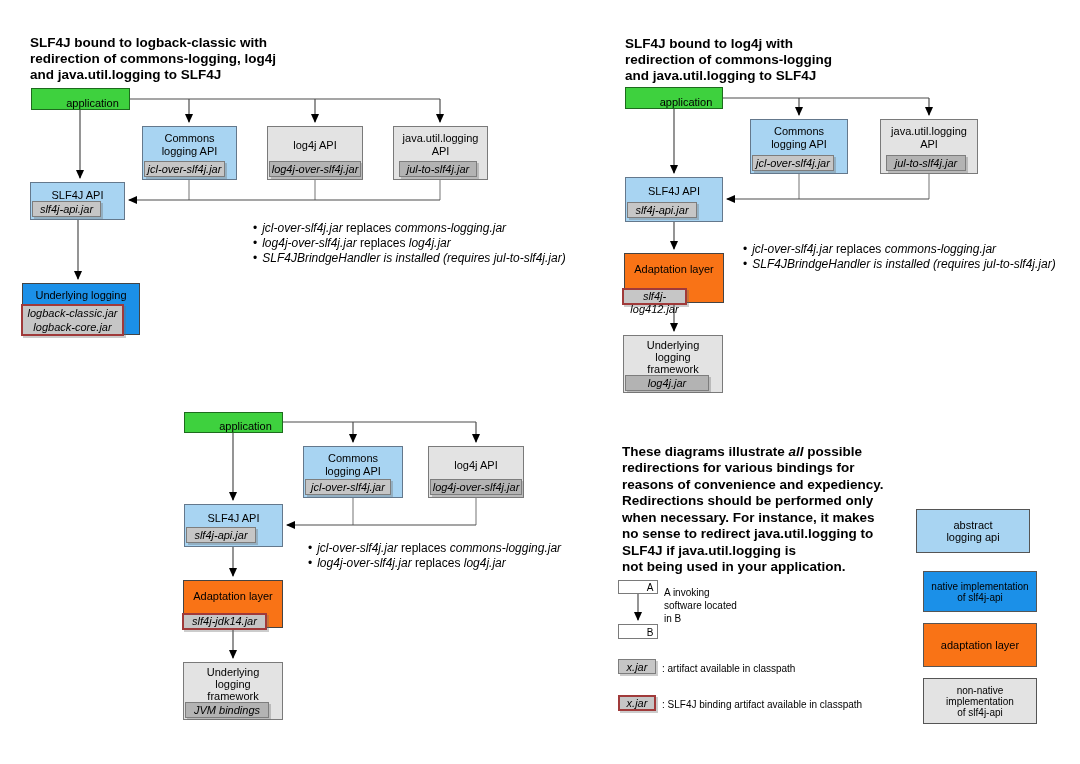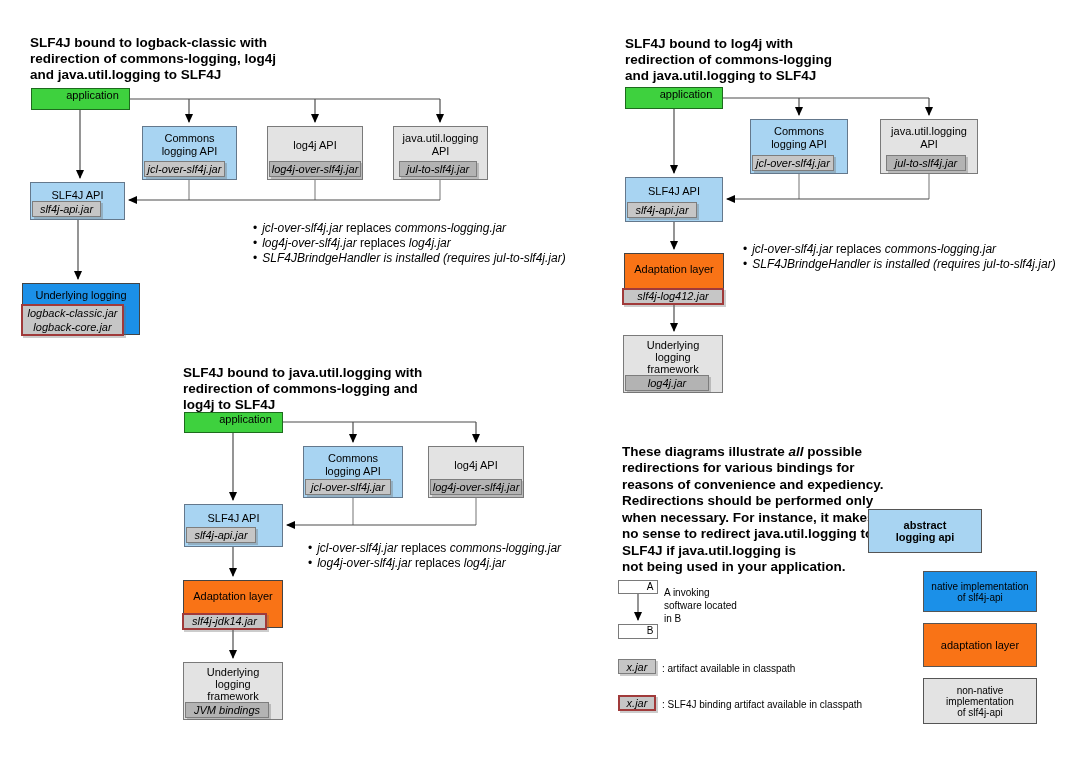--- a/index.html
+++ b/index.html
@@ -7,21 +7,21 @@
          font-family:"Liberation Sans",sans-serif;color:#000;}
   svg.wires{position:absolute;left:0;top:0;width:1080px;height:764px;pointer-events:none;}
   .title{position:absolute;font-weight:bold;font-size:13.5px;line-height:16px;white-space:pre-line;margin-top:8px;}
   .box{position:absolute;border:1px solid #6e6e6e;box-sizing:border-box;font-size:11px;}
   .green{background:#3ed13e;border-color:#1d6b1d;}
   .blue{background:#a8d4f2;border-color:#64788c;}
   .dblue{background:#1b90e8;border-color:#444;}
   .teal{background:#f97316;border-color:#444;}
   .gray{background:#e3e3e3;border-color:#7a7a7a;}
   .white{background:#fff;border-color:#7a7a7a;}
-  .center{display:flex;align-items:flex-start;justify-content:center;text-align:center;white-space:pre-line;padding-left:24px;}
+  .center{display:flex;align-items:flex-end;justify-content:center;text-align:center;white-space:pre-line;padding-left:24px;}
   .nlabel{position:absolute;left:0;right:0;top:5px;text-align:center;white-space:pre-line;line-height:13px;}
   .nlabel.tight{line-height:12px;top:3px;}
   .jar{position:absolute;background:#c6c6c6;border:1px solid #7d7d7d;box-sizing:border-box;
        font-style:italic;font-size:11px;line-height:14px;text-align:center;white-space:pre-line;
        box-shadow:2px 2px 0 rgba(110,110,110,.35);}
   .jar.dark{background:#b3b3b3;}
   .jar.red{border:2px solid #a03a3a;line-height:13px;}
   .jar.two{line-height:14px;padding-top:0;}
   .bullets{position:absolute;font-size:12px;line-height:15px;}
   .bl{white-space:nowrap;}
@@ -153,33 +153,30 @@
     <div class="jar" style="left:1px;bottom:3px;width:70px;height:16px;">slf4j-api.jar</div>
   </div>
 
   <div class="bullets" style="left:743px;top:242px;">
     <div class="bl"><span class="bm">•</span><span class="it">jcl-over-slf4j.jar</span><span> replaces </span><span class="it">commons-logging.jar</span></div>
     <div class="bl"><span class="bm">•</span><span class="it">SLF4JBrindgeHandler is installed (requires jul-to-slf4j.jar)</span><span></span><span class="it"></span></div>
   </div>
 
   <div class="box teal" style="left:624px;top:253px;width:100px;height:50px;">
     <div class="nlabel" style="top:9px;">Adaptation layer</div>
-    <div class="jar red" style="left:-3px;bottom:-3px;width:102px;height:17px;">slf4j-log412.jar</div>
+    <div class="jar red" style="left:-3px;bottom:-3px;width:65px;height:17px;">slf4j-log412.jar</div>
   </div>
 
   <div class="box gray" style="left:623px;top:335px;width:100px;height:58px;">
     <div class="nlabel tight">Underlying
 logging
 framework</div>
     <div class="jar dark" style="left:1px;bottom:1px;width:84px;height:16px;">log4j.jar</div>
   </div>
 
-  <div class="title" style="left:183px;top:357px;">SLF4J bound to java.util.logging with
-redirection of commons-logging and
-log4j to SLF4J</div>
 
   <div class="box green center" style="left:184px;top:412px;width:99px;height:21px;">
     <span>application</span>
   </div>
 
   <div class="box blue" style="left:303px;top:446px;width:100px;height:52px;">
     <div class="nlabel">Commons
 logging API</div>
     <div class="jar" style="left:1px;bottom:2px;width:86px;height:16px;">jcl-over-slf4j.jar</div>
   </div>
@@ -231,21 +228,21 @@
   <div class="small" style="left:664px;top:586px;">A invoking
 software located
 in B</div>
 
   <div class="ljar" style="left:618px;top:659px;width:38px;height:15px;">x.jar</div>
   <div class="small" style="left:662px;top:662px;">: artifact available in classpath</div>
 
   <div class="ljar red" style="left:618px;top:695px;width:38px;height:16px;">x.jar</div>
   <div class="small" style="left:662px;top:698px;">: SLF4J binding artifact available in classpath</div>
 
-  <div class="cl blue" style="left:868px;top:509px;width:114px;height:44px;font-size:11px;font-weight:bold;">abstract
+  <div class="cl blue" style="left:916px;top:509px;width:114px;height:44px;font-size:11px;">abstract
 logging api</div>
   <div class="cl dblue" style="left:923px;top:571px;width:114px;height:41px;font-size:10px;">native implementation
 of slf4j-api</div>
   <div class="cl teal" style="left:923px;top:623px;width:114px;height:44px;font-size:11px;">adaptation layer</div>
   <div class="cl gray" style="left:923px;top:678px;width:114px;height:46px;font-size:10px;">non-native implementation
 of slf4j-api</div>
 
 </div>
 
 </body></html>

